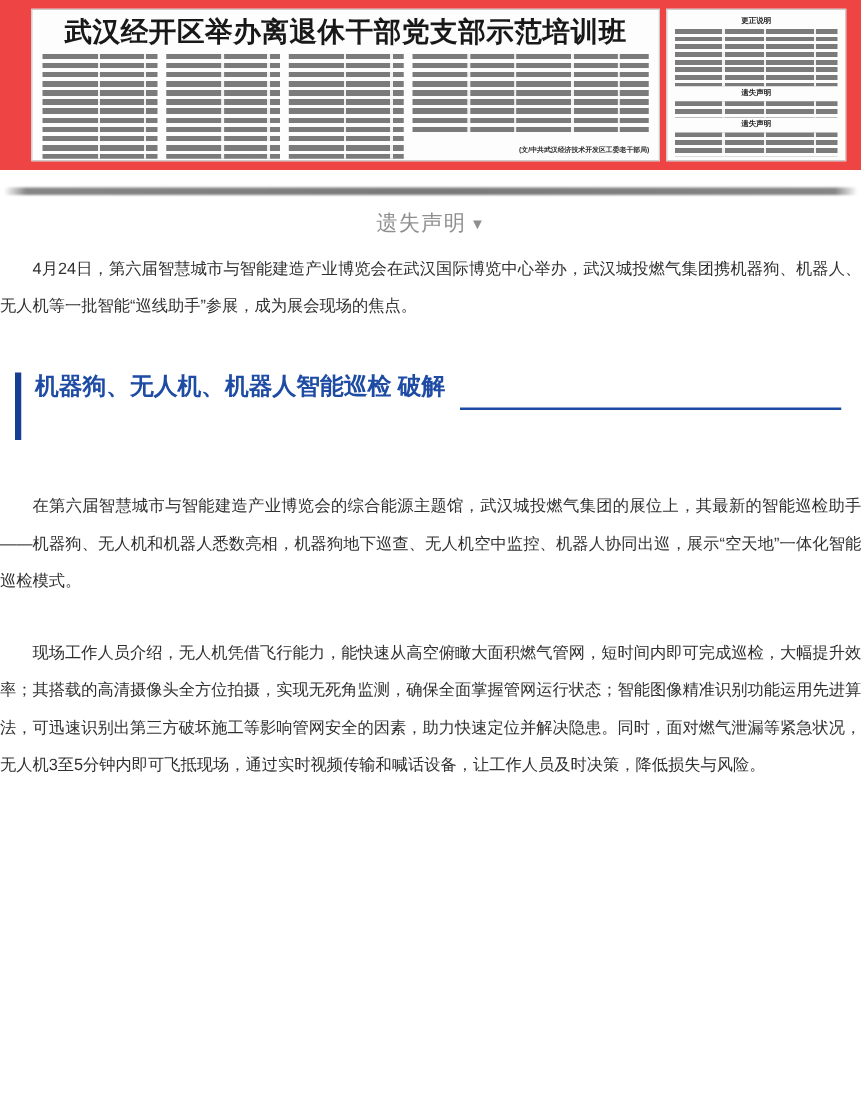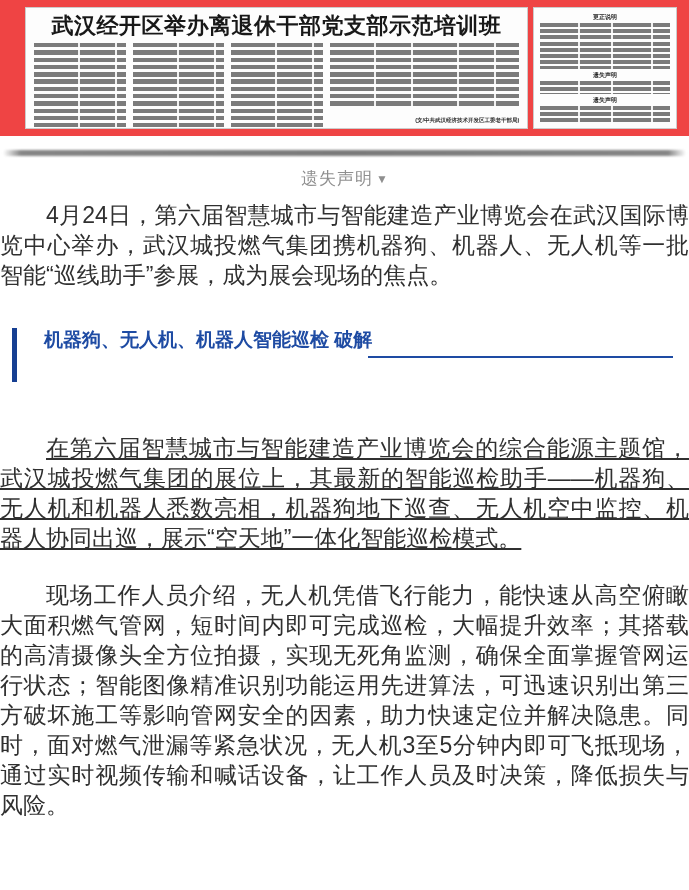--- a/index.html
+++ b/index.html
@@ -50,29 +50,29 @@
   
   .img-shadow{
     height:6px;margin:14px 3px 0;
     background:linear-gradient(90deg,rgba(130,130,130,0) 0,#868686 18px,#7a7a7a 50%,#868686 calc(100% - 18px),rgba(130,130,130,0) 100%);
     filter:blur(1px);border-radius:3px;
   }
   
   .fulltext{margin-top:12px;text-align:center;font-size:17px;line-height:22px;color:var(--gray,#8f8f8f);letter-spacing:1px;}
   .fulltext .arrow{font-size:12px;margin-left:3px;vertical-align:1px;letter-spacing:0;}
   p.body{
-    font-size:23px;line-height:30px;color:var(--text,#303030);
+    font-size:13px;line-height:30px;color:var(--text,#303030);
     text-align:justify;text-indent:2em;margin:36px 0 0;
   }
   p.body.first{margin-top:10px;}
-  p.body.after-head{margin-top:50px;text-decoration:underline;}
+  p.body.after-head{margin-top:37px;}
   p.body.last{margin-top:27px;}
   .sec-head{position:relative;margin-top:37px;padding-left:28px;height:56px;}
   .sec-bar{position:absolute;left:12px;top:1px;width:5px;height:54px;background:var(--bar,#163f92);}
-  .sec-title{font-size:19px;line-height:26px;font-weight:bold;color:var(--blue,#1e4ba3);margin:16px;}
+  .sec-title{font-size:19px;line-height:26px;font-weight:bold;color:var(--blue,#1e4ba3);margin:0;}
   .sec-rule{position:absolute;left:368px;right:16px;top:29px;height:2px;background:var(--blue,#1e4ba3);}
 </style>
 </head>
 <body>
 
 <div>
 
   <figure class="clipping">
     <div class="np-box np-main">
       <div class="np-headline">武汉经开区举办离退休干部党支部示范培训班</div>

